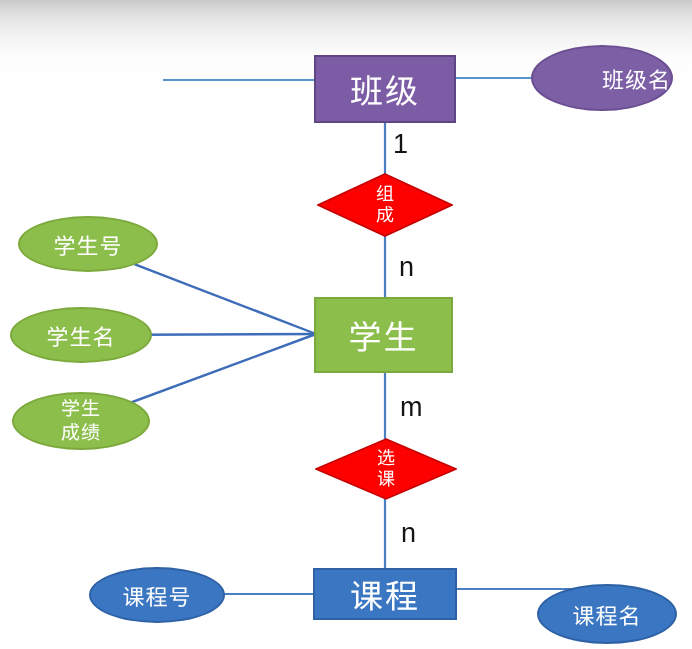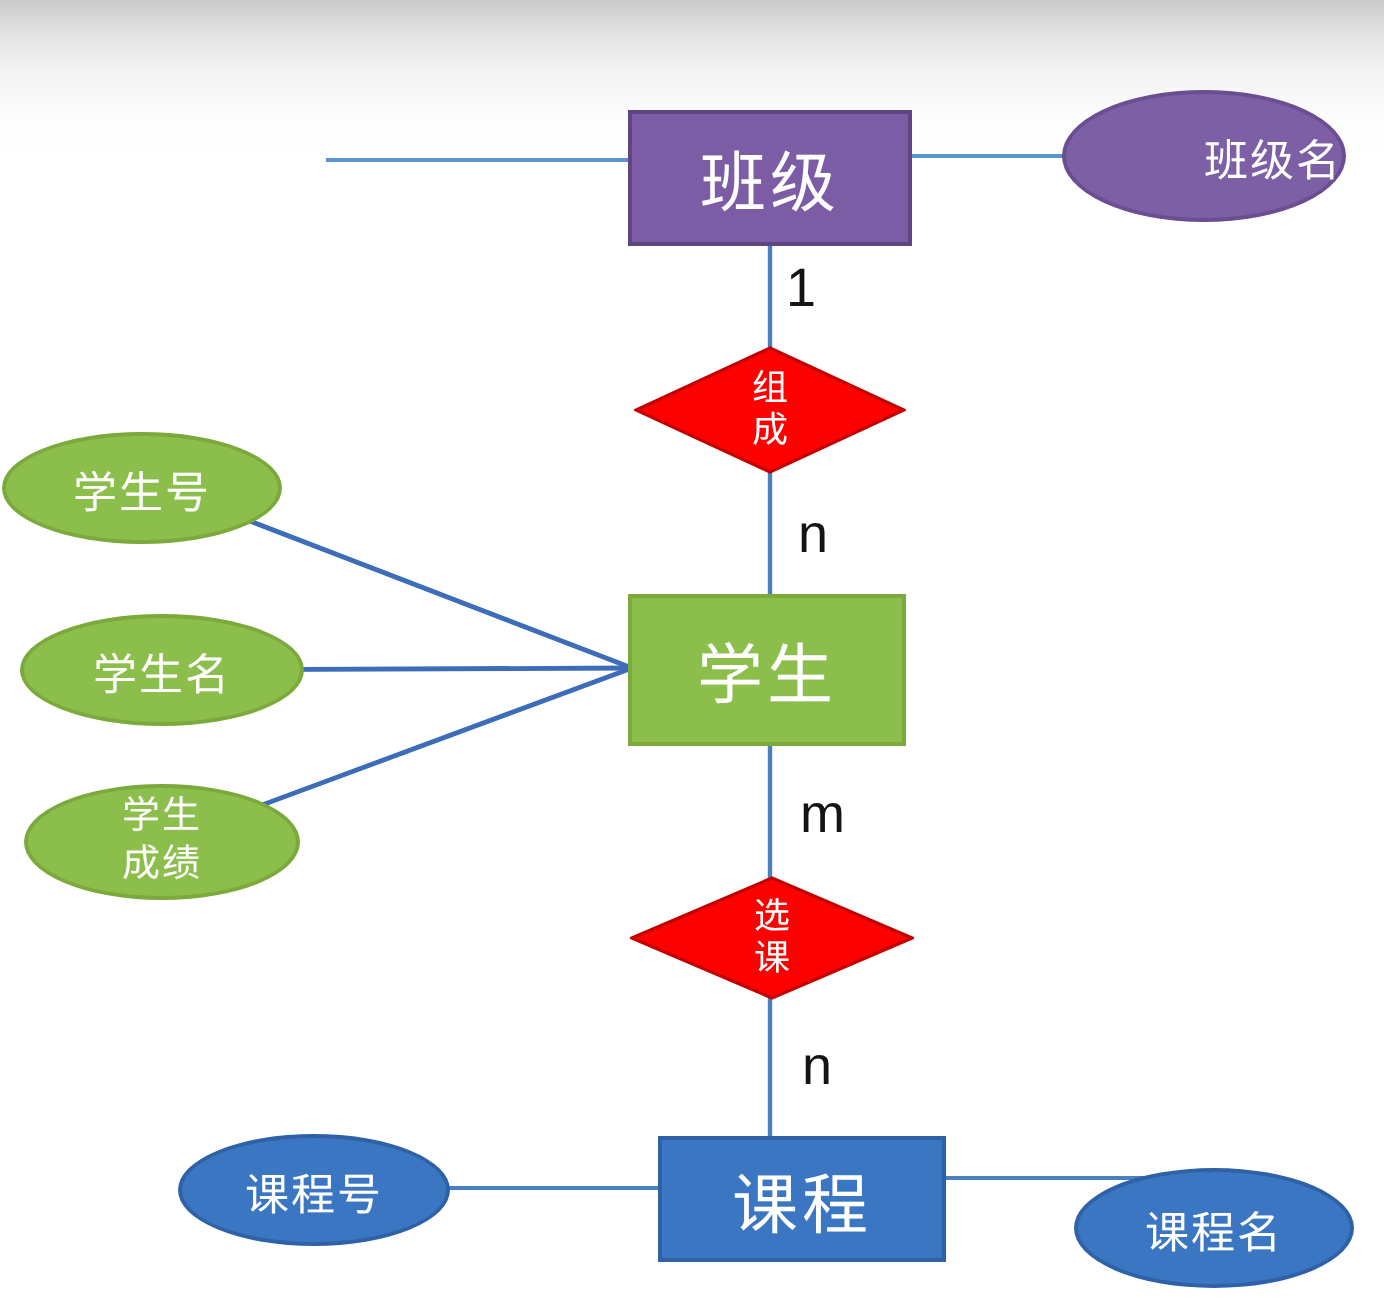--- a/index.html
+++ b/index.html
@@ -61,21 +61,21 @@
       <polygon points="68,1 135,32 68,63 1,32" fill="#fd0000" stroke="#c40000" stroke-width="1.6"></polygon>
     </svg>
     <div class="dlabel">
       <span>组</span>
       <span>成</span>
     </div>
   </div>
 
   <span class="card" style="left:399px;top:252px;">n</span>
 
-  <div class="shape ellipse green" style="left:1px;top:216px;width:140px;height:56px;">
+  <div class="shape ellipse green" style="left:18px;top:216px;width:140px;height:56px;">
     <span class="attr-label">学生号</span>
   </div>
 
   <div class="shape ellipse green" style="left:10px;top:307px;width:142px;height:56px;">
     <span class="attr-label">学生名</span>
   </div>
 
   <div class="shape ellipse green" style="left:12px;top:392px;width:138px;height:58px;">
     <span class="attr-label two-line">
       <span>学生</span>
@@ -98,21 +98,21 @@
       <span>课</span>
     </div>
   </div>
 
   <span class="card" style="left:401px;top:518px;">n</span>
 
   <div class="shape ellipse blue" style="left:89px;top:567px;width:136px;height:56px;">
     <span class="attr-label">课程号</span>
   </div>
 
-  <div class="shape rect blue" style="left:313px;top:568px;width:144px;height:63px;margin-left:16px;">
+  <div class="shape rect blue" style="left:313px;top:568px;width:144px;height:52px;">
     <span class="entity-label">课程</span>
   </div>
 
   <div class="shape ellipse blue" style="left:537px;top:584px;width:140px;height:60px;">
     <span class="attr-label">课程名</span>
   </div>
 
 </div>
 
 </body></html>

